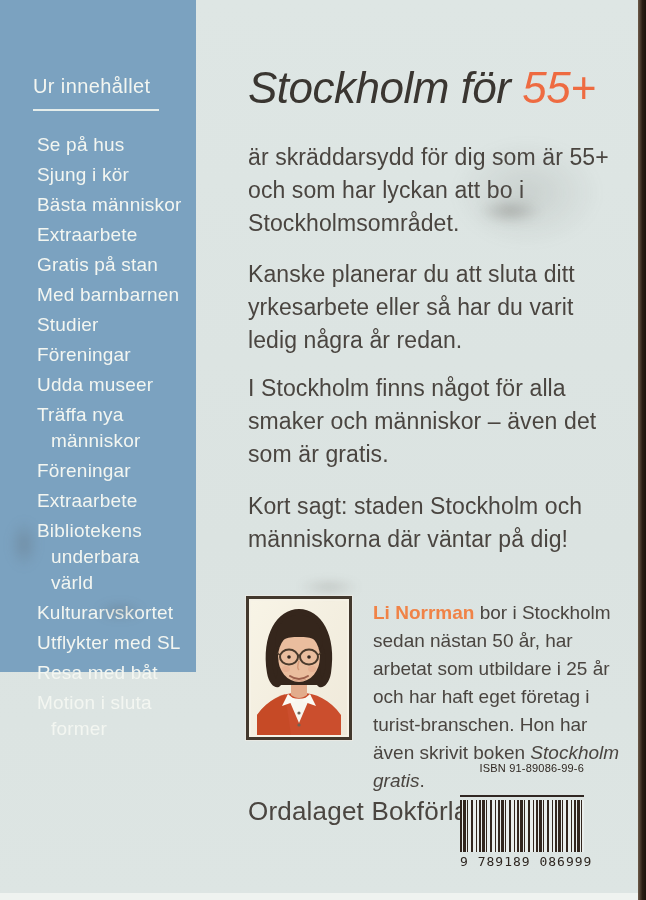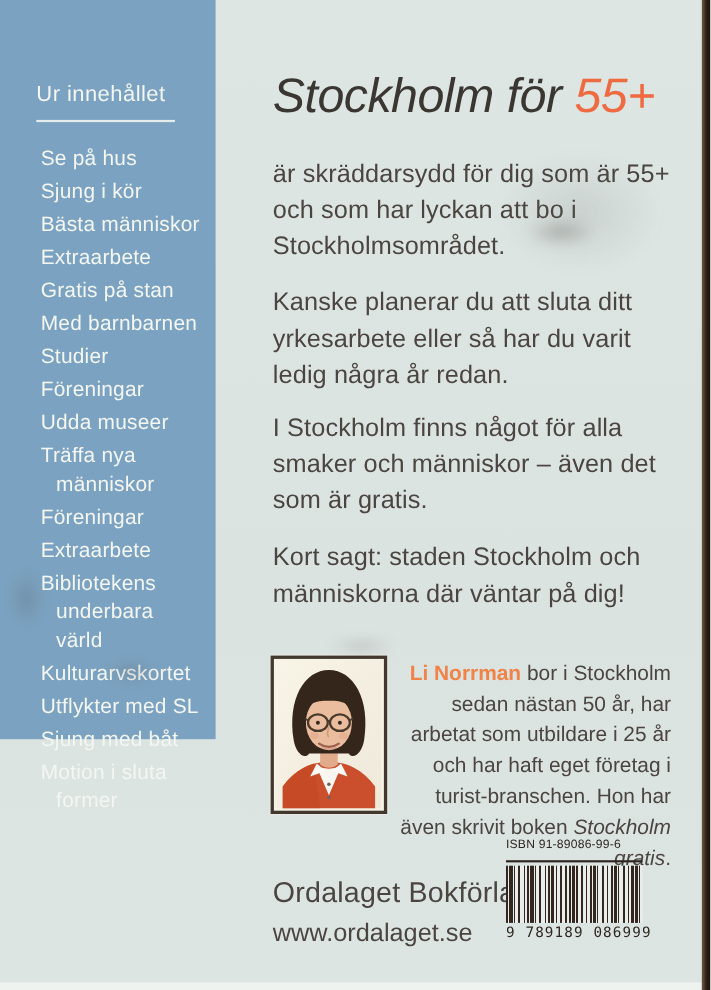--- a/index.html
+++ b/index.html
@@ -41,43 +41,43 @@
   .blurb {
     position:absolute; left:52px; width:362px; margin:0;
     font-size:23px; line-height:33px; color:#4a4540; letter-spacing:.1px;
   }
   #p1 { top:141px; }
   #p2 { top:258px; }
   #p3 { top:372px; }
   #p4 { top:490px; }
 
   
-  .author { position:absolute; left:50px; top:596px; display:flex; gap:2px;text-align:right; }
+  .author { position:absolute; left:50px; top:596px; display:flex; gap:21px; }
   .photo {
     width:96px; height:134px; flex:0 0 auto;
     border:3px solid #42382d; background:#f6f2e6; padding:2px;
     box-shadow:0 0 0 1px #e8e9e4;
   }
   .photo svg { display:block; }
   .author-text {
     width:256px; margin:0; padding-top:3px;
     font-size:19px; line-height:28px; color:#4a4540;
   }
   .author-name { color:#f08347; font-weight:bold; }
   .author-text em { font-style:italic; }
 
   
   .publisher { position:absolute; left:52px; top:795px; color:#4a4540; }
   .publisher .pub-name { font-size:26px; line-height:32px; letter-spacing:.2px; }
   .publisher .pub-site { font-size:23px; line-height:28px; margin-top:6px; }
 
   .barcode { position:absolute; left:264px; top:762px; width:124px; }
   .barcode .isbn {
-    font-size:11px; letter-spacing:.2px; color:#2e2620; text-align:left;
-    padding-bottom:8px; border-bottom:2px solid #302722; white-space:nowrap;
+    font-size:11px; letter-spacing:.2px; color:#2e2620; text-align:right;
+    padding-bottom:21px; border-bottom:2px solid #302722; white-space:nowrap;
   }
   .barcode .bars {
     height:52px; margin-top:3px;
     background:repeating-linear-gradient(90deg,
       #32261e 0 2px,  #e9eeec 2px 3px,
       #32261e 3px 6px, #e9eeec 6px 7px,
       #32261e 7px 8px, #e9eeec 8px 11px,
       #32261e 11px 13px, #e9eeec 13px 16px,
       #32261e 16px 17px, #e9eeec 17px 19px);
   }
@@ -125,21 +125,21 @@
       <li>Med barnbarnen</li>
       <li>Studier</li>
       <li>Föreningar</li>
       <li>Udda museer</li>
       <li>Träffa nya människor</li>
       <li>Föreningar</li>
       <li>Extraarbete</li>
       <li>Bibliotekens underbara värld</li>
       <li>Kulturarvskortet</li>
       <li>Utflykter med SL</li>
-      <li>Sjung med båt</li>
+      <li>Resa med båt</li>
       <li>Motion i sluta former</li>
     </ul>
   </aside>
 
   <main class="main">
 
     <h1 class="book-title"><span>Stockholm för</span>
       <span class="t-accent">55+</span></h1>
 
     <p class="blurb" id="p1">är skräddarsydd för dig som är 55+ och som har lyckan att bo i Stockholmsområdet.</p>
@@ -197,21 +197,20 @@
         </svg>
       </div>
       <p class="author-text"><span class="author-name">Li Norrman</span>
         <span>bor i Stockholm sedan nästan 50 år, har arbetat som utbildare i 25 år och har haft eget företag i turist-branschen. Hon har även skrivit boken</span>
         <em>Stockholm gratis</em><span>.</span></p>
     </section>
 
     <footer>
       <div class="publisher">
         <div class="pub-name">Ordalaget Bokförlag</div>
-        <div class="pub-site">www.ordalaget.se</div>
       </div>
       <div class="barcode">
         <div class="isbn">ISBN 91-89086-99-6</div>
         <div class="bars"></div>
         <div class="digits">9 789189 086999</div>
       </div>
     </footer>
 
   </main>
 

